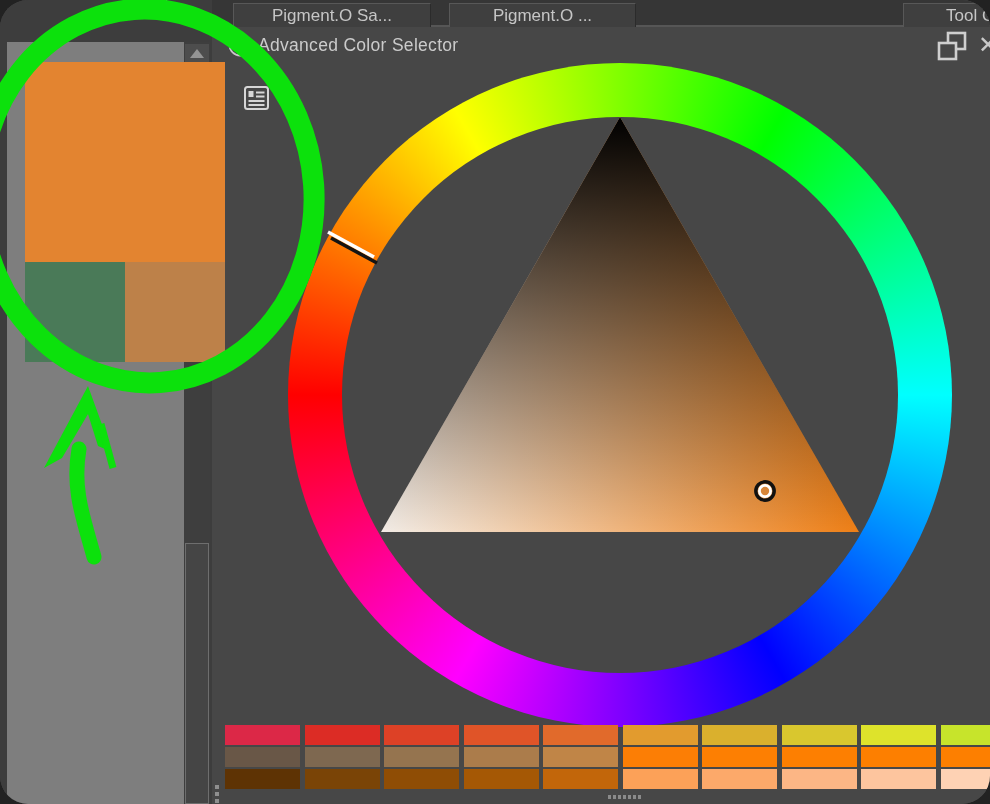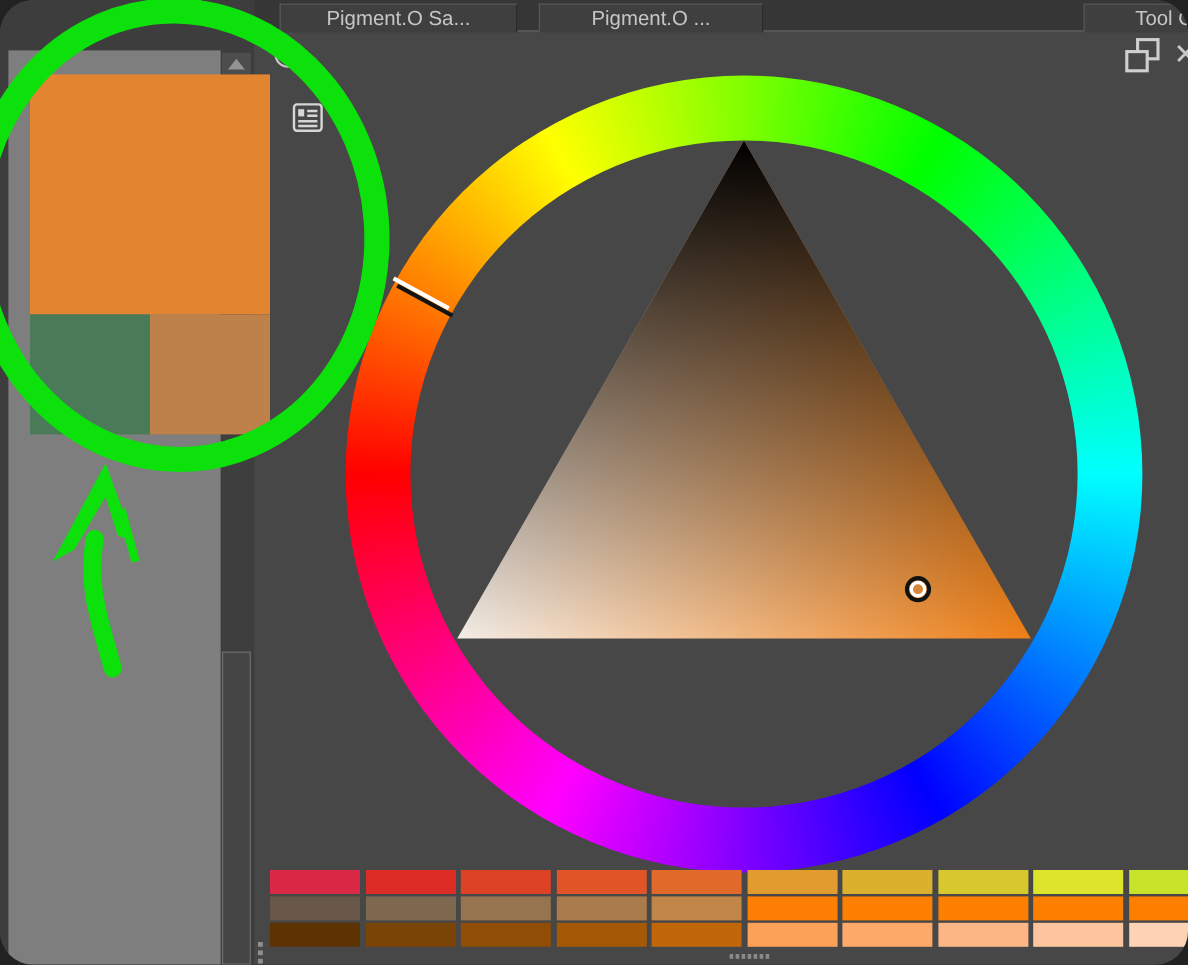--- a/index.html
+++ b/index.html
@@ -99,20 +99,21 @@
       </div>
     <div class="tab" id="tab-3">
         <span>Tool O...</span>
       </div>
 
     <svg class="abs" id="lock-icon" viewBox="0 0 24 26">
       <circle cx="12" cy="13" r="10.5" fill="none" stroke="#c7c7c7" stroke-width="1.8"></circle>
       <path d="M8.5 12 V 9.5 a3.5 3.5 0 0 1 7 0 V 12" fill="none" stroke="#c7c7c7" stroke-width="1.8"></path>
       <rect x="7.2" y="12" width="9.6" height="7" rx="1" fill="#c7c7c7"></rect>
     </svg>
+    <div class="abs" id="docker-title">Advanced Color Selector</div>
     <svg class="abs" id="float-icon" viewBox="0 0 36 36">
       <rect x="14" y="4" width="17" height="16" fill="none" stroke="#cfcfcf" stroke-width="2.6"></rect>
       <rect x="5" y="14" width="17" height="16" fill="#474747" stroke="#cfcfcf" stroke-width="2.6"></rect>
     </svg>
     <div class="abs" id="header-close">✕</div>
 
     <svg class="abs" id="settings-icon" viewBox="0 0 28 28">
       <rect x="2" y="3" width="23" height="22" rx="2.5" fill="none" stroke="#d6d6d6" stroke-width="2"></rect>
       <rect x="5.5" y="7" width="5" height="6" fill="#d6d6d6"></rect>
       <line x1="13" y1="8.5" x2="21.5" y2="8.5" stroke="#d6d6d6" stroke-width="2"></line>

